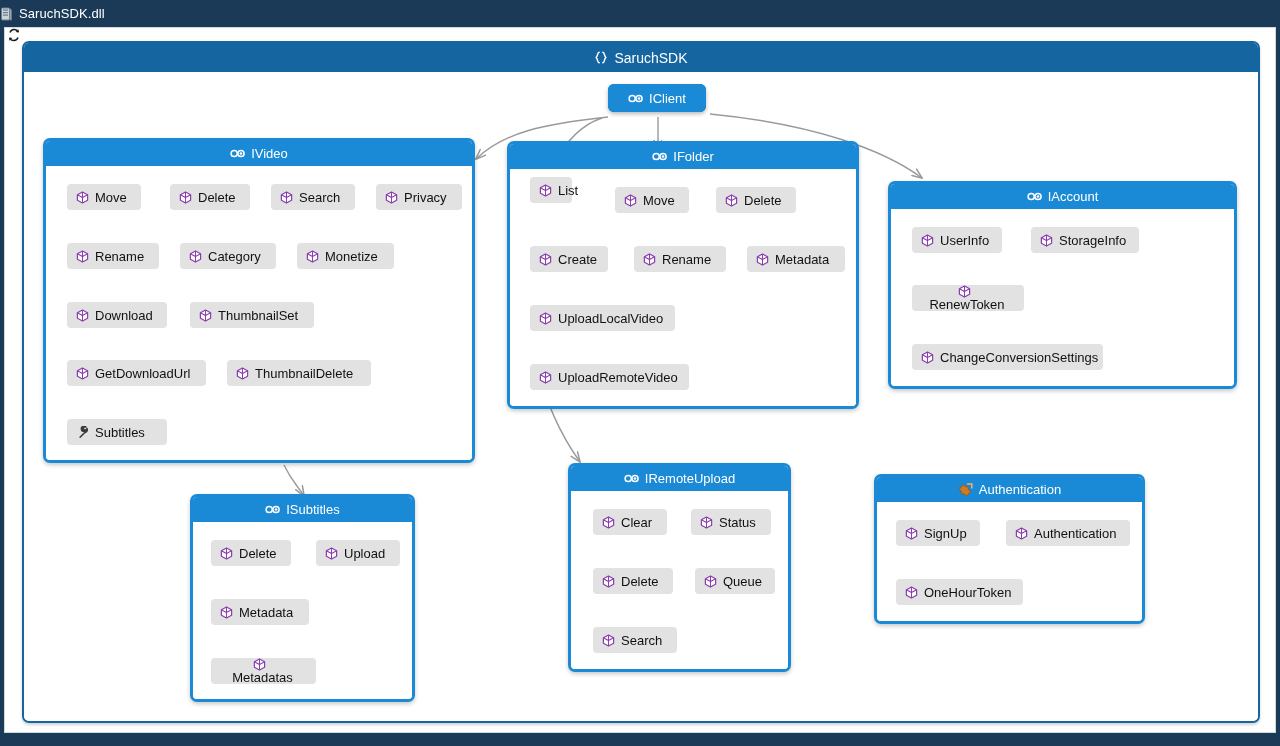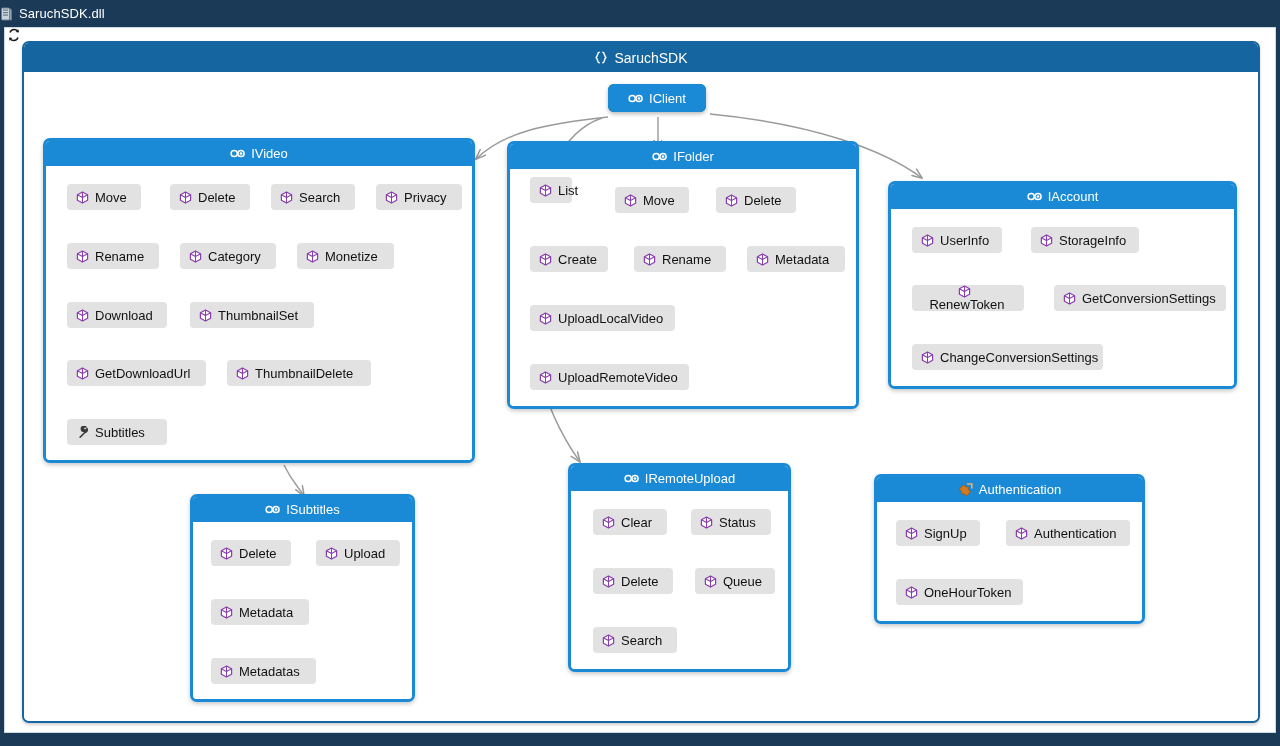--- a/index.html
+++ b/index.html
@@ -449,29 +449,20 @@
               </div>
               <div class="member" style="left: 21px; top: 76px; width: 112px; flex-direction: column;">
                 <span class="ic">
                   <svg xmlns="http://www.w3.org/2000/svg" width="13" height="13" viewBox="0 0 13 13">
                     <path d="M6.5 1.0 L11.6 3.7 L11.6 9.3 L6.5 12.0 L1.4 9.3 L1.4 3.7 Z" fill="#ffffff" stroke="#8b3fae" stroke-width="1.25" stroke-linejoin="round"></path>
                     <path d="M6.5 1.0 L6.5 6.5 L1.4 3.7 M6.5 6.5 L11.6 3.7 M6.5 6.5 L6.5 12.0" fill="none" stroke="#8b3fae" stroke-width="1.05"></path>
                   </svg>
                 </span>
                 <span class="lbl">RenewToken</span>
               </div>
-              <div class="member" style="left: 163px; top: 76px; width: 172px;">
-                <span class="ic">
-                  <svg xmlns="http://www.w3.org/2000/svg" width="13" height="13" viewBox="0 0 13 13">
-                    <path d="M6.5 1.0 L11.6 3.7 L11.6 9.3 L6.5 12.0 L1.4 9.3 L1.4 3.7 Z" fill="#ffffff" stroke="#8b3fae" stroke-width="1.25" stroke-linejoin="round"></path>
-                    <path d="M6.5 1.0 L6.5 6.5 L1.4 3.7 M6.5 6.5 L11.6 3.7 M6.5 6.5 L6.5 12.0" fill="none" stroke="#8b3fae" stroke-width="1.05"></path>
-                  </svg>
-                </span>
-                <span class="lbl">GetConversionSettings</span>
-              </div>
               <div class="member" style="left: 21px; top: 135px; width: 191px;">
                 <span class="ic">
                   <svg xmlns="http://www.w3.org/2000/svg" width="13" height="13" viewBox="0 0 13 13">
                     <path d="M6.5 1.0 L11.6 3.7 L11.6 9.3 L6.5 12.0 L1.4 9.3 L1.4 3.7 Z" fill="#ffffff" stroke="#8b3fae" stroke-width="1.25" stroke-linejoin="round"></path>
                     <path d="M6.5 1.0 L6.5 6.5 L1.4 3.7 M6.5 6.5 L11.6 3.7 M6.5 6.5 L6.5 12.0" fill="none" stroke="#8b3fae" stroke-width="1.05"></path>
                   </svg>
                 </span>
                 <span class="lbl">ChangeConversionSettings</span>
               </div>
             </div>
@@ -508,21 +499,21 @@
               </div>
               <div class="member" style="left: 18px; top: 77px; width: 98px;">
                 <span class="ic">
                   <svg xmlns="http://www.w3.org/2000/svg" width="13" height="13" viewBox="0 0 13 13">
                     <path d="M6.5 1.0 L11.6 3.7 L11.6 9.3 L6.5 12.0 L1.4 9.3 L1.4 3.7 Z" fill="#ffffff" stroke="#8b3fae" stroke-width="1.25" stroke-linejoin="round"></path>
                     <path d="M6.5 1.0 L6.5 6.5 L1.4 3.7 M6.5 6.5 L11.6 3.7 M6.5 6.5 L6.5 12.0" fill="none" stroke="#8b3fae" stroke-width="1.05"></path>
                   </svg>
                 </span>
                 <span class="lbl">Metadata</span>
               </div>
-              <div class="member" style="left: 18px; top: 136px; width: 105px;">
+              <div class="member" style="left: 18px; top: 136px; width: 105px; flex-direction: column;">
                 <span class="ic">
                   <svg xmlns="http://www.w3.org/2000/svg" width="13" height="13" viewBox="0 0 13 13">
                     <path d="M6.5 1.0 L11.6 3.7 L11.6 9.3 L6.5 12.0 L1.4 9.3 L1.4 3.7 Z" fill="#ffffff" stroke="#8b3fae" stroke-width="1.25" stroke-linejoin="round"></path>
                     <path d="M6.5 1.0 L6.5 6.5 L1.4 3.7 M6.5 6.5 L11.6 3.7 M6.5 6.5 L6.5 12.0" fill="none" stroke="#8b3fae" stroke-width="1.05"></path>
                   </svg>
                 </span>
                 <span class="lbl">Metadatas</span>
               </div>
             </div>
           </div>

